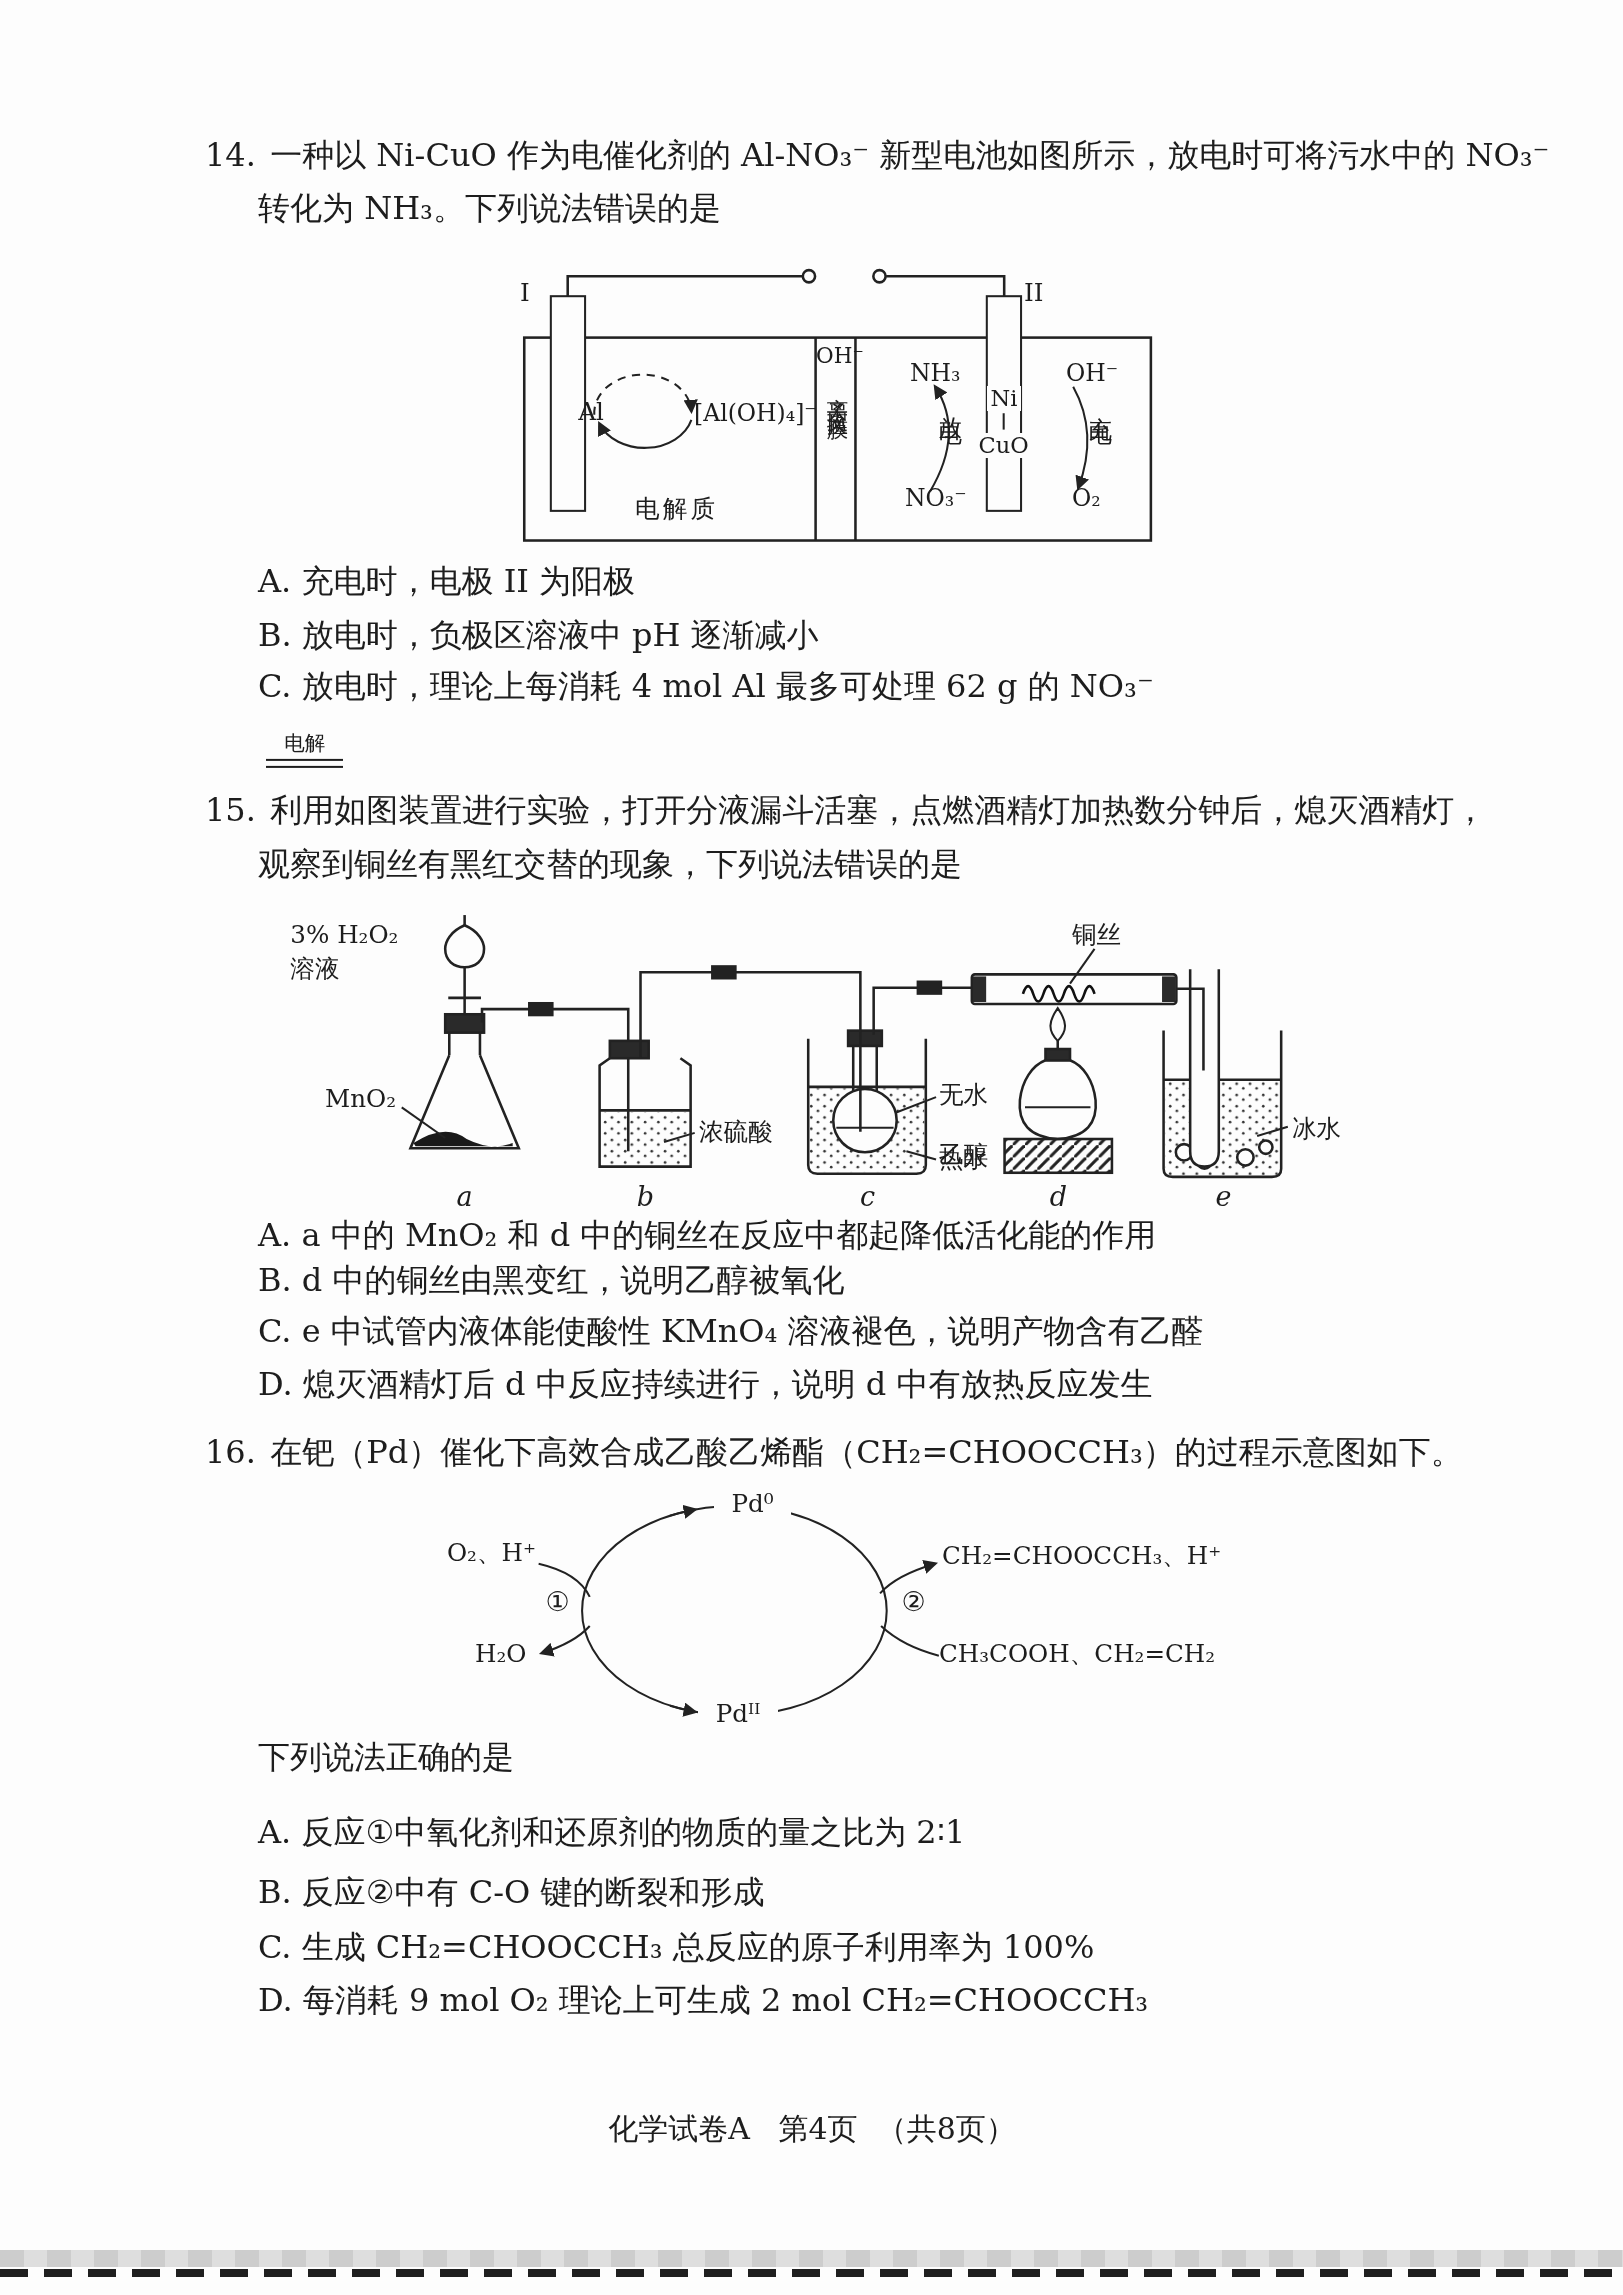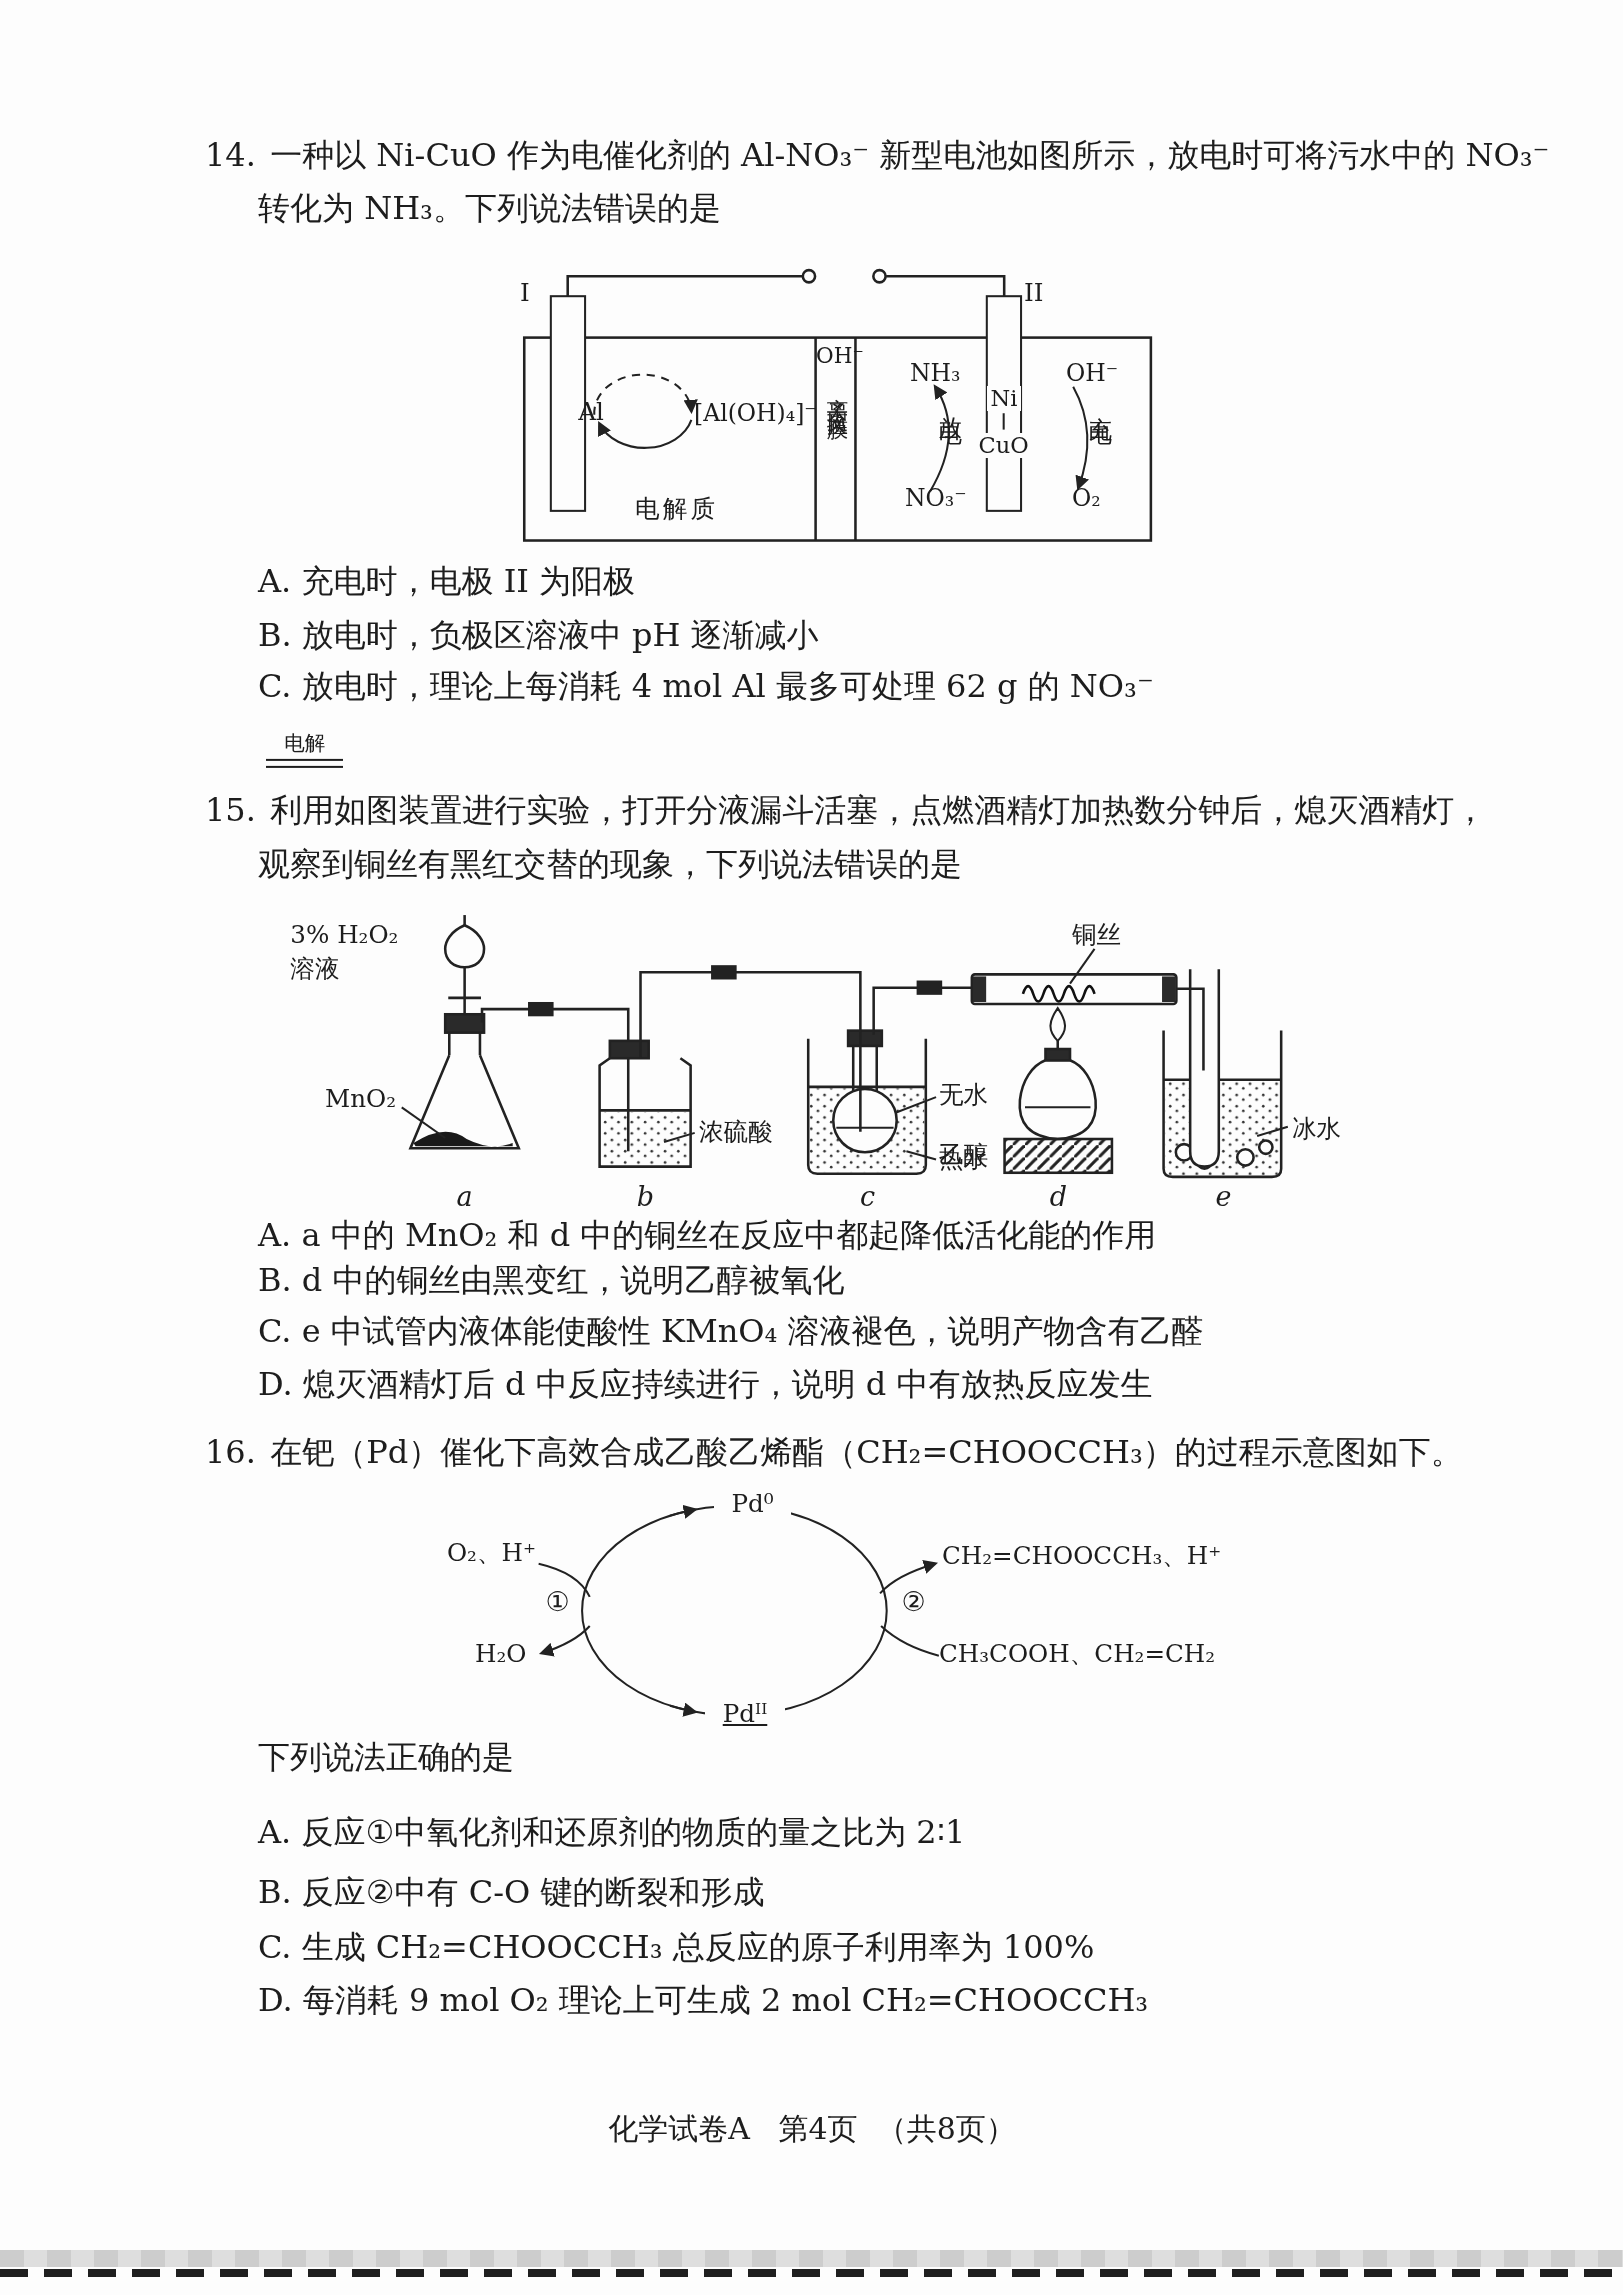--- a/index.html
+++ b/index.html
@@ -211,21 +211,21 @@
           <ellipse cx="635" cy="242" rx="298" ry="205"></ellipse>
           <path d="M509,56 Q533,49 558,44" marker-end="url(#arr2)"></path>
           <path d="M509,428 Q533,435 558,440" marker-end="url(#arr2)"></path>
           <path d="M252,150 Q330,168 352,215"></path>
           <path d="M352,272 Q322,305 258,325" marker-end="url(#arr2)"></path>
           <path d="M920,208 Q952,172 1028,150" marker-end="url(#arr2)"></path>
           <path d="M1035,330 Q965,312 922,272"></path>
         </g>
       </svg>
       <div class="dlabel ctr wbg" style="left:305px;top:3.1px;width:77px;">Pd⁰</div>
-      <div class="dlabel ctr wbg" style="left:296px;top:213px;width:80px;text-decoration:underline;">Pdᴵᴵ</div>
+      <div class="dlabel ctr wbg" style="left:289px;top:213px;width:80px;">Pdᴵᴵ</div>
       <div class="dlabel ctr wbg" style="left:131px;top:100px;width:35px;font-size:27px;">①</div>
       <div class="dlabel ctr wbg" style="left:487px;top:100px;width:35px;font-size:27px;">②</div>
       <div class="dlabel rt" style="left:18px;top:52px;width:109px;">O₂、H⁺</div>
       <div class="dlabel" style="left:66px;top:153px;">H₂O</div>
       <div class="dlabel" style="left:533px;top:55px;">CH₂=CHOOCCH₃、H⁺</div>
       <div class="dlabel" style="left:530px;top:153px;">CH₃COOH、CH₂=CH₂</div>
     </div>
 
     <div class="line" style="left:258px;top:1739px;">下列说法正确的是</div>
     <div class="line" style="left:258px;top:1814px;">A. 反应①中氧化剂和还原剂的物质的量之比为 2∶1</div>

